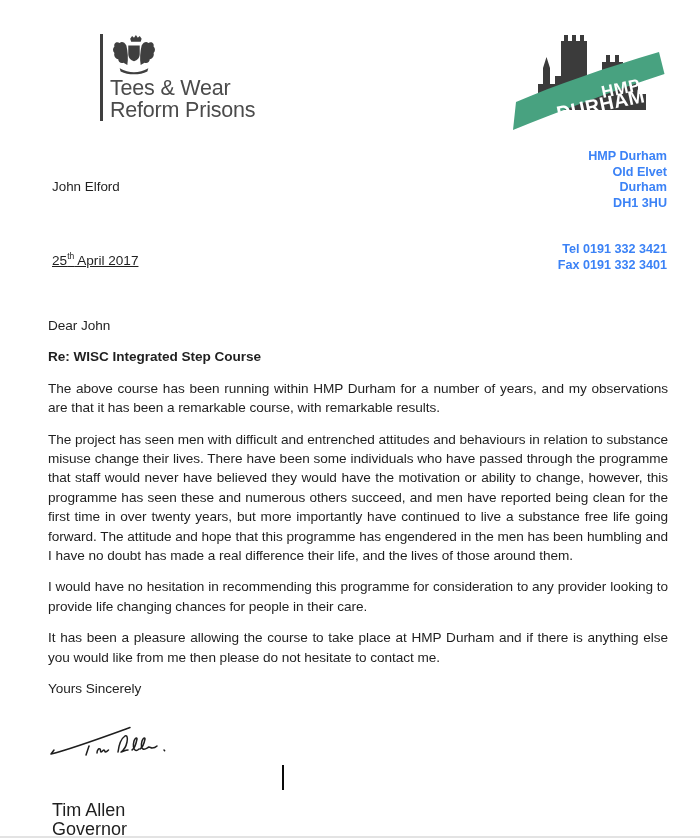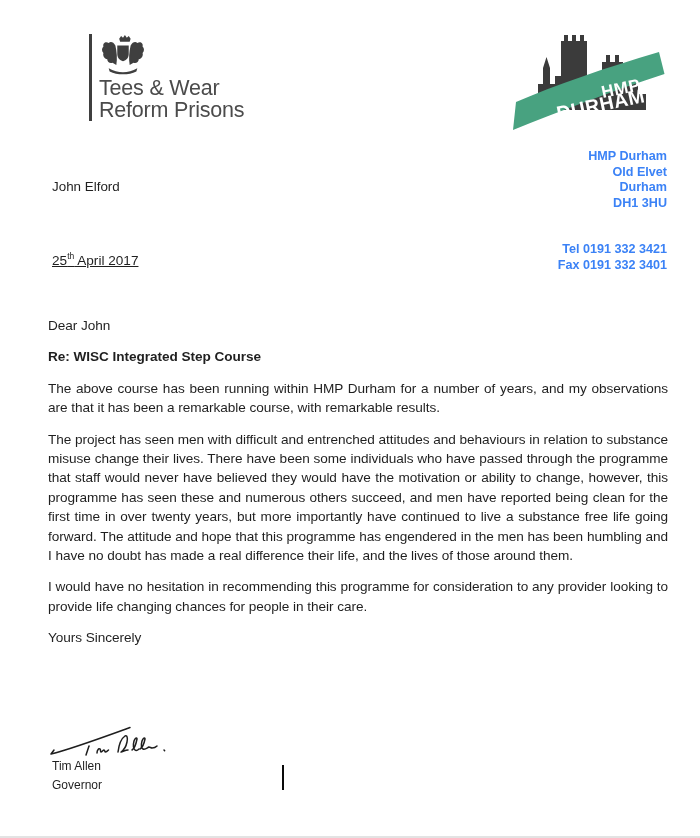--- a/index.html
+++ b/index.html
@@ -4,21 +4,21 @@
 <style>
   * { margin:0; padding:0; box-sizing:border-box; }
   html,body { background:#ffffff; }
   .page {
     position:relative; width:700px; height:838px; background:#ffffff;
     font-family:"Liberation Sans", sans-serif; color:#1f1f1f; overflow:hidden;
     border-bottom:2px solid #e3e3e3;
   }
 
   
-  .tw-logo { position:absolute; left:53px; top:34px; display:flex;padding-left:36px; }
+  .tw-logo { position:absolute; left:64px; top:34px; display:flex;padding-left:36px; }
   .tw-bar { width:3px; height:87px; background:#3f3f3f; margin-right:7px; }
   .tw-col { display:flex; flex-direction:column; }
   .tw-crest { margin:0 0 1px 1px; }
   .tw-text { font-size:21.5px; line-height:22px; color:#4b4b4b; letter-spacing:-0.2px; }
 
   
   .hmp-logo { position:absolute; left:510px; top:26px; }
   .hmp-logo svg text { font-family:"Liberation Sans", sans-serif; font-weight:bold; }
 
   
@@ -36,21 +36,21 @@
   
   .body-copy { position:absolute; left:48px; top:316px; width:620px;
     font-size:13.6px; line-height:19.4px; letter-spacing:-0.05px; }
   .body-copy .blk { margin-bottom:12px; }
   .subject { font-weight:bold; }
   .para { text-align:justify; }
 
   
   .signature { position:absolute; left:48px; top:720px; }
   .caret { position:absolute; left:282px; top:765px; width:2px; height:25px; background:#0a0a0a; }
-  .signer { position:absolute; left:52px; top:757px; font-size:12px; line-height:18.6px; }
+  .signer { position:absolute; left:52px; top:801px; font-size:18px; line-height:18.6px; }
 </style>
 </head>
 <body>
 
 <div class="page">
 
   <div class="tw-logo">
     <div class="tw-bar"></div>
     <div class="tw-col">
       <svg class="tw-crest" width="46" height="42" viewBox="0 0 46 44">
@@ -87,20 +87,21 @@
 
   <div class="recipient">John Elford</div>
   <div class="dateline"><span>25</span><sup>th</sup><span> April 2017</span></div>
 
   <div class="body-copy">
     <div class="blk">Dear John</div>
     <div class="blk subject">Re: WISC Integrated Step Course</div>
     <p class="blk para">The above course has been running within HMP Durham for a number of years, and my observations are that it has been a remarkable course, with remarkable results.</p>
     <p class="blk para">The project has seen men with difficult and entrenched attitudes and behaviours in relation to substance misuse change their lives. There have been some individuals who have passed through the programme that staff would never have believed they would have the motivation or ability to change, however, this programme has seen these and numerous others succeed, and men have reported being clean for the first time in over twenty years, but more importantly have continued to live a substance free life going forward. The attitude and hope that this programme has engendered in the men has been humbling and I have no doubt has made a real difference their life, and the lives of those around them.</p>
     <p class="blk para">I would have no hesitation in recommending this programme for consideration to any provider looking to provide life changing chances for people in their care.</p>
+    <p class="blk para">It has been a pleasure allowing the course to take place at HMP Durham and if there is anything else you would like from me then please do not hesitate to contact me.</p>
     <div class="blk">Yours Sincerely</div>
   </div>
 
   <div class="signature">
     <svg width="130" height="42" viewBox="0 0 130 42">
       <g fill="none" stroke="#1e1e1e" stroke-width="1.5" stroke-linecap="round" stroke-linejoin="round">
         <path d="M3,34 l3,-4 M3,34 C20,30 45,21 78,9 L82,7.5"></path>
         <path d="M41,26 l-3,9"></path>
         <path d="M49,33 c0,-3 2,-5 3,-4 c1,0.5 0,3 1,3 c1,0 2,-2 3,-2 c1,0 0.5,2 1.5,2 c1,0 2,-1 3,-2"></path>
         <path d="M70,32 c1,-8 4,-14 7,-16 c2,-1 3,2 2,6 c-1,5 -3,8 -6,10 c3,-1 5,-2 7,-2"></path>

